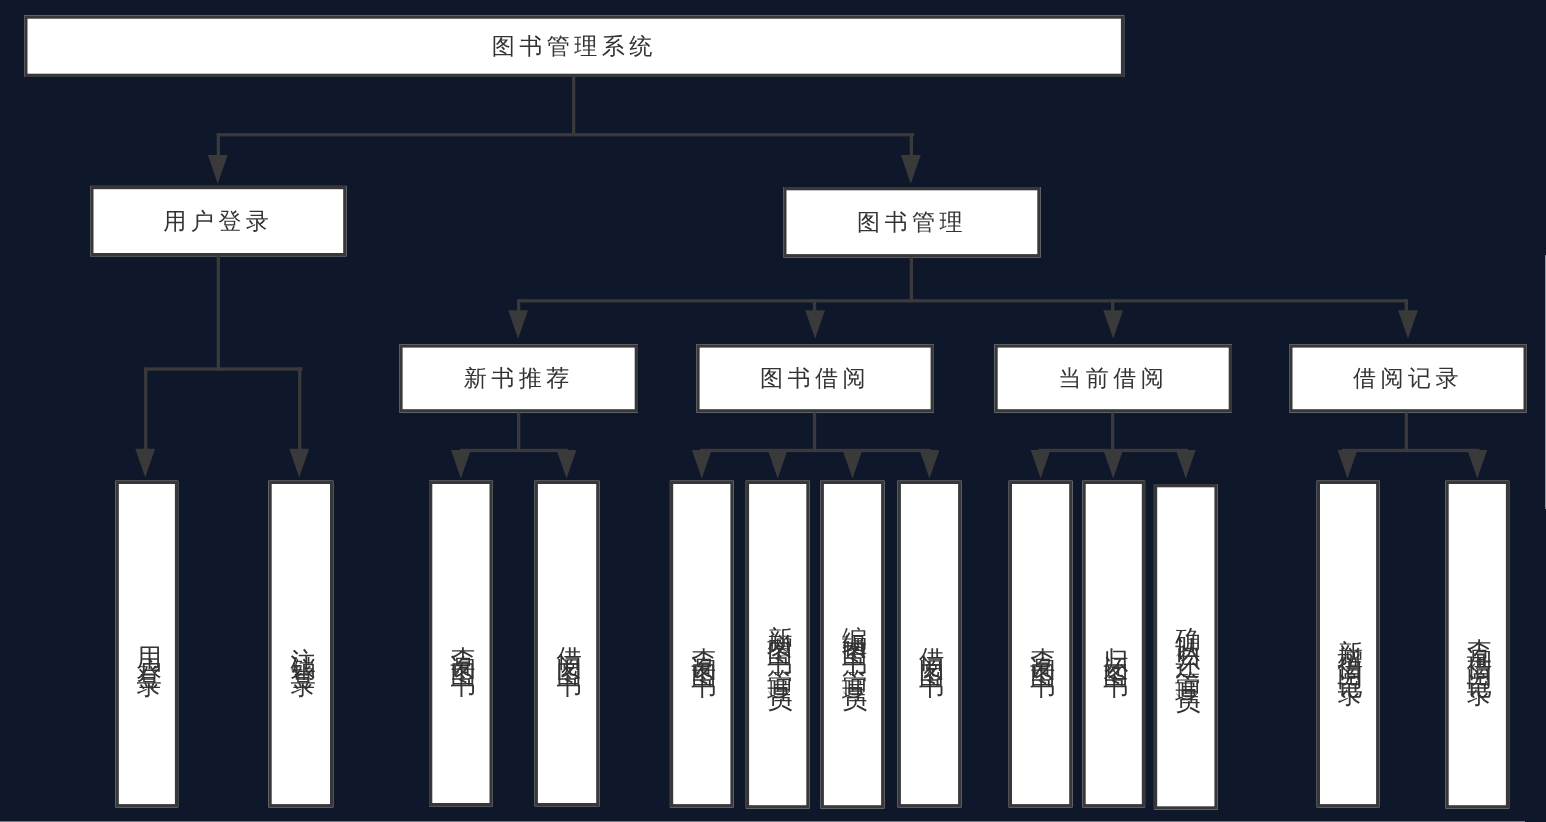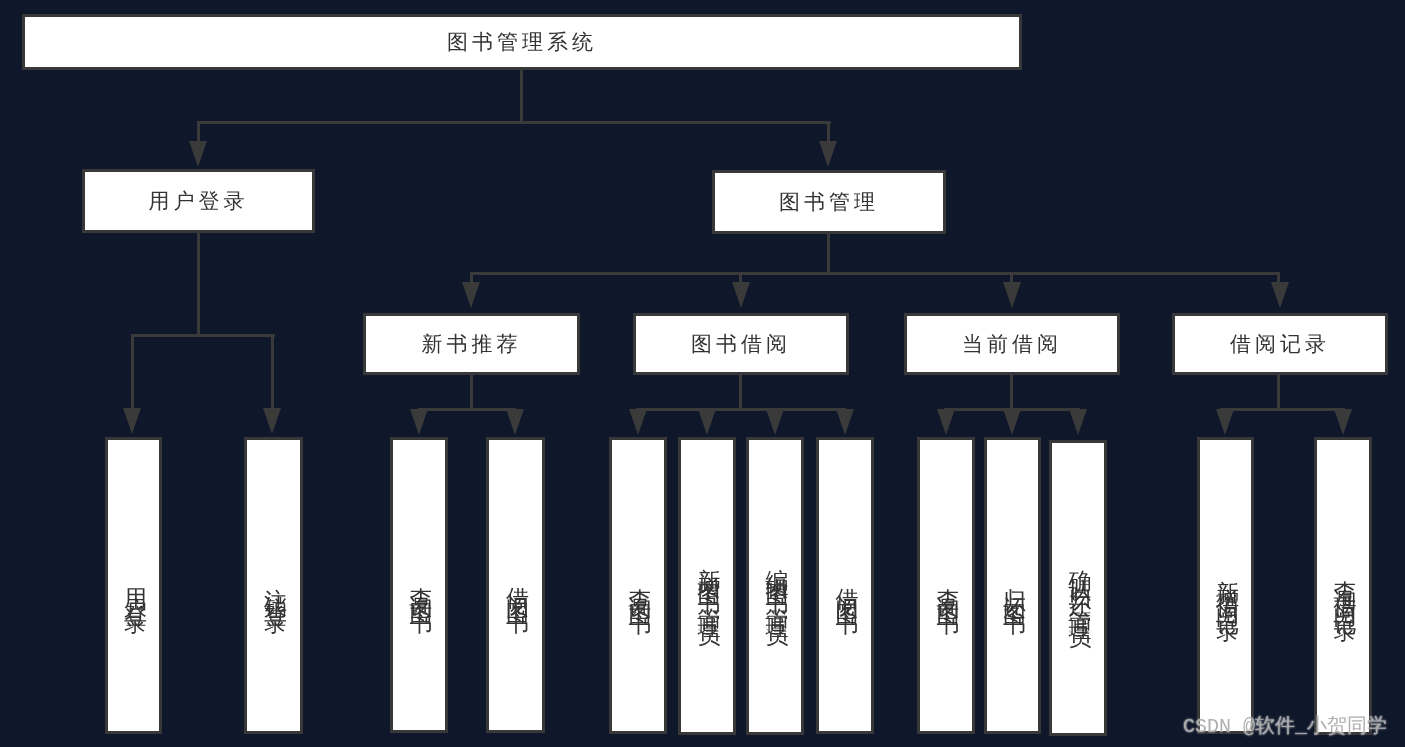--- a/index.html
+++ b/index.html
@@ -143,15 +143,14 @@
     <span>确认归还（管理员）</span>
   </div>
 
   <div class="node leaf" style="left:1197px;top:437px;width:57px;height:297px;">
     <span>新增借阅记录</span>
   </div>
   <div class="node leaf" style="left:1314px;top:437px;width:58px;height:298px;">
     <span>查询借阅记录</span>
   </div>
 
-  <div class="watermark">CSDN @软件_小贺同学</div>
 
 </div>
 
 </body></html>

